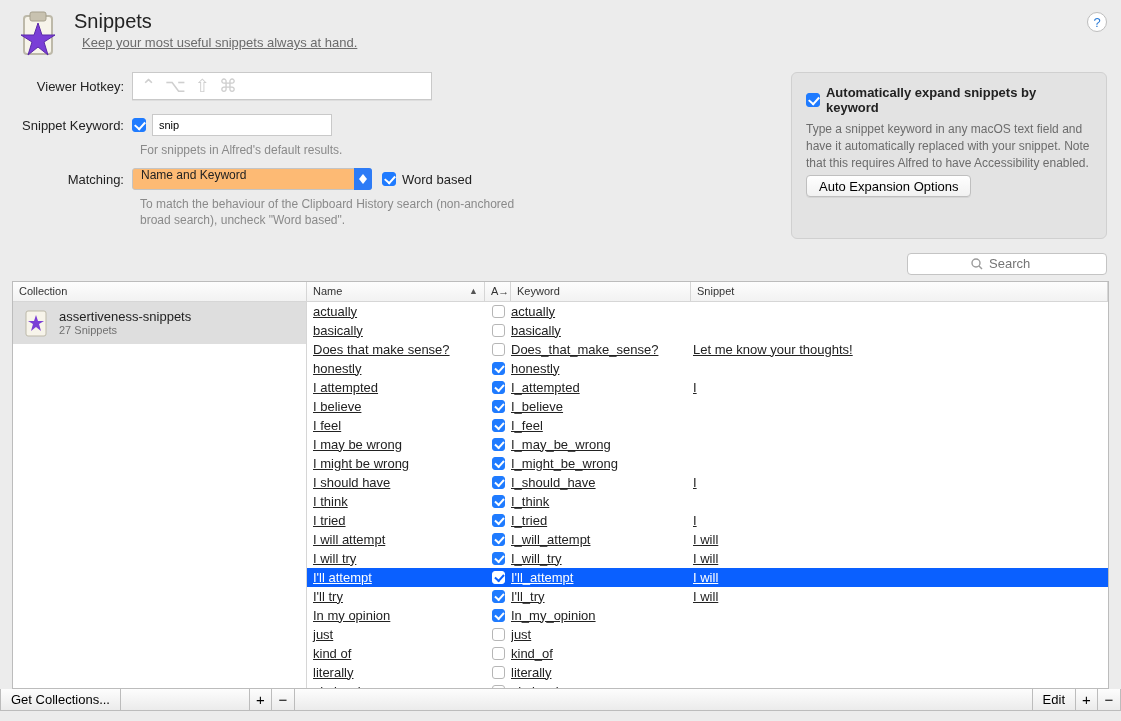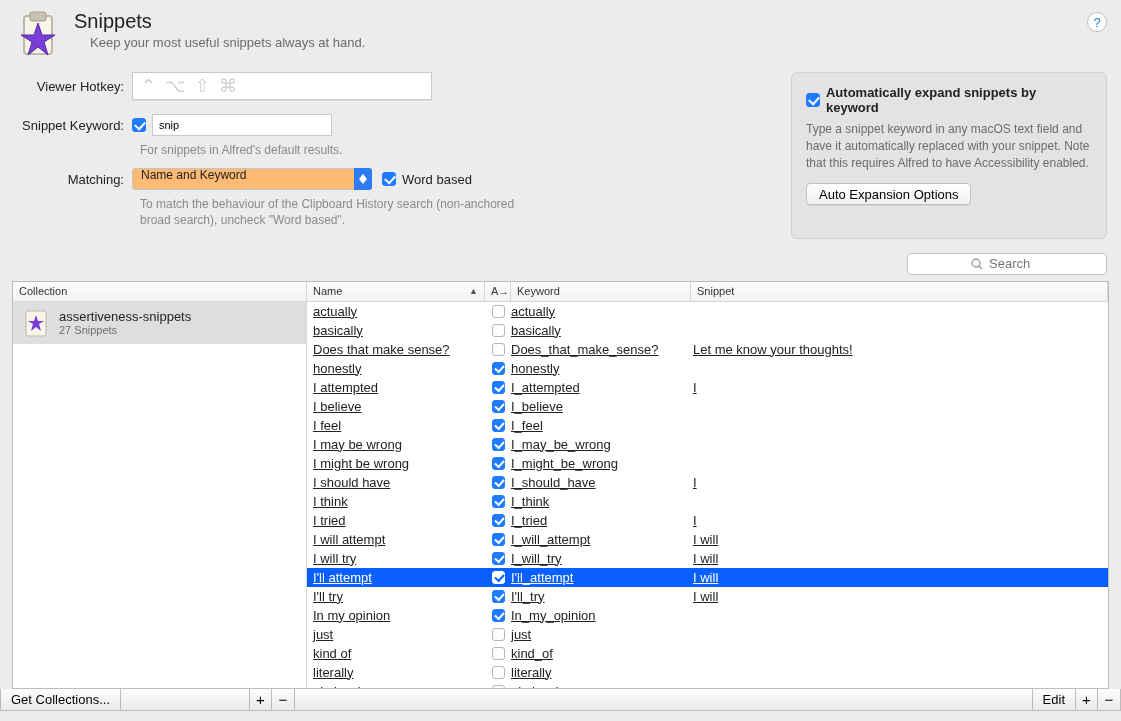--- a/index.html
+++ b/index.html
@@ -5,21 +5,21 @@
   * { box-sizing: border-box; }
   html, body { margin:0; padding:0; font-family: -apple-system, "Helvetica Neue", Arial, sans-serif; font-size:13px; color:#222; background:#ececec; }
   .wrap { width:1121px; height:712px; position:relative; background:#ececec; }
 
   
   .hdr { display:flex; align-items:flex-start; padding:10px 14px 8px 14px; }
   .app-icon { width:48px; height:48px; position:relative; margin-right:12px; }
   .clip { position:absolute; inset:0; }
   .star { position:absolute; left:6px; top:12px; width:36px; height:36px; }
   .hdr-text h1 { margin:0; font-size:20px; font-weight:500; }
-  .hdr-text p { margin:2px 0 0 16px; color:#6b6b6b; }
+  .hdr-text p { margin:2px 0 0 8px; color:#6b6b6b;text-decoration:underline; }
   .help { position:absolute; right:14px; top:12px; width:20px; height:20px; border:1px solid #bdbdbd; border-radius:50%; color:#2a7bd6; background:#fff; font-size:13px; display:flex; align-items:center; justify-content:center; cursor:pointer; }
 
   
   .form { padding:6px 14px 14px 14px; display:flex; }
   .form-left { flex:1; }
   .row { display:flex; align-items:center; margin-bottom:6px; }
   .row-label { width:118px; text-align:right; padding-right:8px; color:#222; }
   .hint { margin-left:126px; color:#8a8a8a; font-size:12px; line-height:1.35; max-width:380px; margin-bottom:10px; }
 
   .hotkey-field { width:300px; height:28px; background:#fff; border:1px solid #c9c9c9; box-shadow:0 1px 0 rgba(0,0,0,0.06); display:flex; align-items:center; padding:0 8px; color:#cfcfcf; font-size:18px; letter-spacing:2px; font-family: -apple-system, Arial; }
@@ -29,21 +29,21 @@
   .snip-input { width:180px; height:22px; background:#fff; border:1px solid #c9c9c9; padding:0 6px; font-size:11px; }
 
   .select-wrap { position:relative; display:inline-block; }
   .select { width:240px; height:22px; background:#fdba74; border:1px solid #c4c4c4; border-radius:3px; padding:0 22px 9px 8px; font-size:12px; display:flex; align-items:center; }
   .select-caret { position:absolute; right:0; top:0; width:18px; height:22px; background:#2d7bf6; border-radius:0 3px 3px 0; display:flex; flex-direction:column; align-items:center; justify-content:center; color:#fff; }
   .select-caret svg { display:block; }
 
   
   .panel { width:316px; margin-left:20px; background:#e3e3e3; border:1px solid #d0d0d0; border-radius:6px; padding:12px 14px; }
   .panel-title { display:flex; align-items:center; font-weight:600; margin-bottom:6px; }
-  .panel-desc { color:#6c6c6c; font-size:12px; line-height:1.4; margin-bottom:12px; }
+  .panel-desc { color:#6c6c6c; font-size:12px; line-height:1.4; margin-bottom:4px; }
   .btn { display:inline-flex; align-items:center; justify-content:center; height:22px; padding:0 12px; background:linear-gradient(#fff,#f1f1f1); border:1px solid #bfbfbf; border-radius:4px; font-size:13px; cursor:pointer; box-shadow:0 1px 0 rgba(0,0,0,0.06); }
 
   
   .searchbar { display:flex; justify-content:flex-end; padding:0 14px 6px 14px; }
   .search { width:200px; height:22px; border:1px solid #c4c4c4; border-radius:4px; background:#fff; display:flex; align-items:center; justify-content:center; color:#9b9b9b; }
   .search svg { margin-right:4px; }
   .search input { border:none; outline:none; font-size:13px; width:56px; color:#555; }
 
   
   .split { display:flex; background:#fff; margin:0 12px; border:1px solid #bcbcbc; height:408px; }

